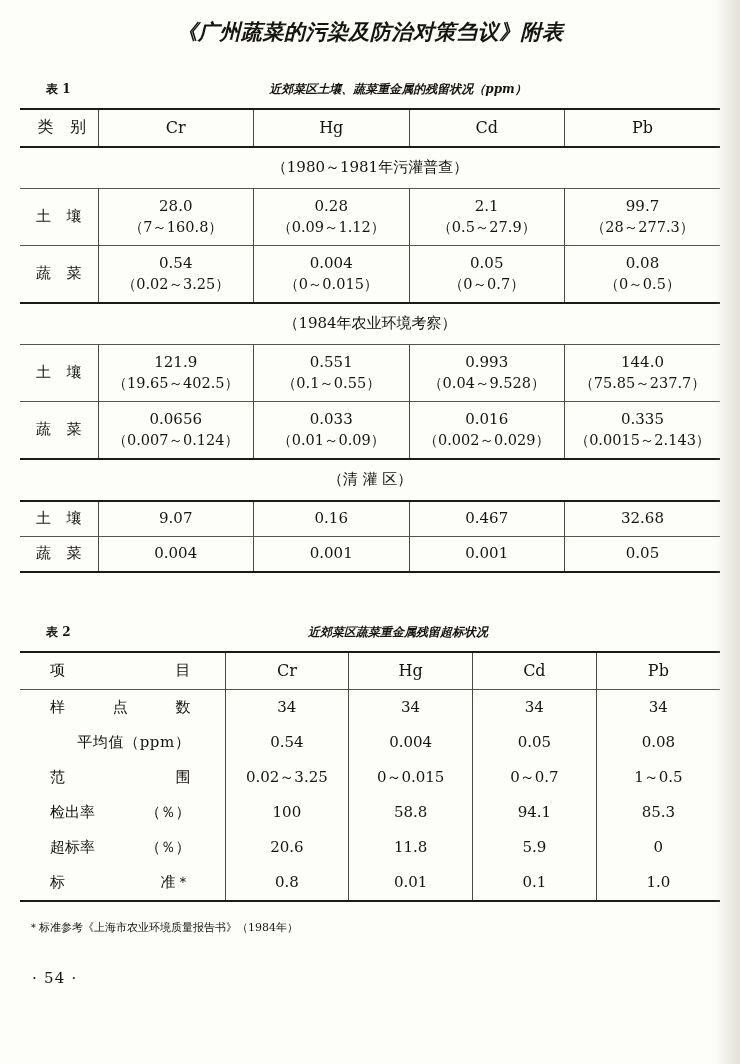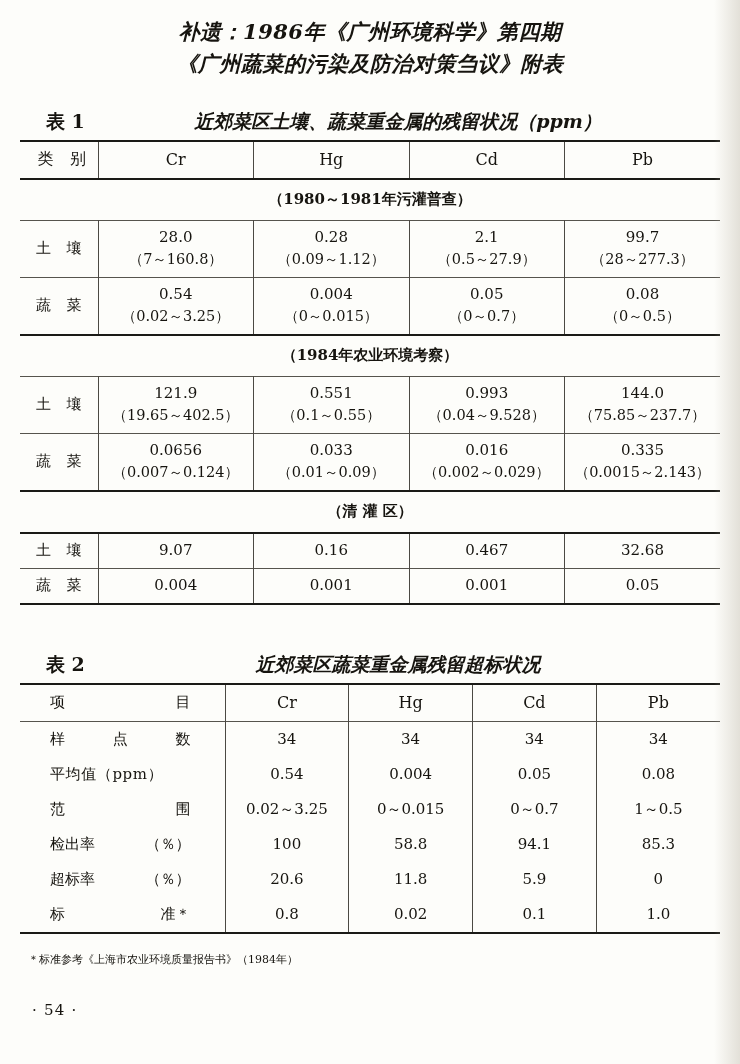--- a/index.html
+++ b/index.html
@@ -41,21 +41,21 @@
     line-height: 1.52;
     letter-spacing: 0.5px;
     font-style: italic;
   }
   .doc-title .line { display: block; white-space: nowrap; }
 
   
   .tbl-caption {
     position: relative;
     font-family: "DejaVu Serif", serif;
-    font-size: 19px;
+    font-size: 12px;
     font-weight: 700;
     height: 30px;
     line-height: 30px;
   }
   .tbl-caption .tbl-num {
     position: absolute;
     left: 46px;
   }
   .tbl-caption .tbl-name {
     display: block;
@@ -98,21 +98,21 @@
   }
   #table1 .cat-label {
     font-size: 15px;
     letter-spacing: 0.35em;
     padding-left: 6px;
     text-indent: 0.35em;
   }
   #table1 .section-band td {
     height: 40px;
     font-size: 15px;
-    font-weight: 700;
+    font-weight: 400;
     margin-top: 8px;
   }
   #table1 .datarow td {
     height: 56px;
     line-height: 1.45;
   }
   #table1 .datarow.single td {
     height: 34px;
   }
   #table1 .val {
@@ -136,21 +136,21 @@
 
   #table2 .hdr td { height: 36px; font-size: 16px; }
   #table2 tbody tr td { height: 35px; font-size: 15px; }
   #table2 .itemlab {
     display: flex;
     justify-content: space-between;
     padding: 0 34px 0 30px;
     font-size: 15px;
   }
   #table2 .itemlab.tight {
-    justify-content: flex-start;
+    justify-content: flex-end;
     letter-spacing: 0.04em;
   }
 
   
   .footnote {
     font-family: "DejaVu Serif", serif;
     font-size: 11px;
     padding: 14px 0 0 28px;
   }
   .folio {
@@ -162,21 +162,20 @@
   .spacer-md { height: 26px; }
   .spacer-lg { height: 40px; }
 </style>
 </head>
 <body>
 
 <div class="page">
   <div class="paper-edge"></div>
 
   <div class="doc-title">
-    <span class="line">补遗：1986年《广州环境科学》第四期</span>
     <span class="line">《广州蔬菜的污染及防治对策刍议》附表</span>
   </div>
 
   <div class="spacer-md"></div>
 
   <div class="tbl-caption">
     <span class="tbl-num">表 1</span>
     <span class="tbl-name">近郊菜区土壤、蔬菜重金属的残留状况（ppm）</span>
   </div>
 
@@ -401,21 +400,21 @@
           <td class="v-line">0</td>
         </tr>
         <tr class="b-thick">
           <td>
             <span class="itemlab">
               <span>标</span>
               <span>准＊</span>
             </span>
           </td>
           <td class="v-line">0.8</td>
-          <td class="v-line">0.02</td>
+          <td class="v-line">0.01</td>
           <td class="v-line">0.1</td>
           <td class="v-line">1.0</td>
         </tr>
       </tbody>
     </table>
   </div>
 
   <div class="footnote">＊标准参考《上海市农业环境质量报告书》（1984年）</div>
 
   <div class="folio">· 54 ·</div>

